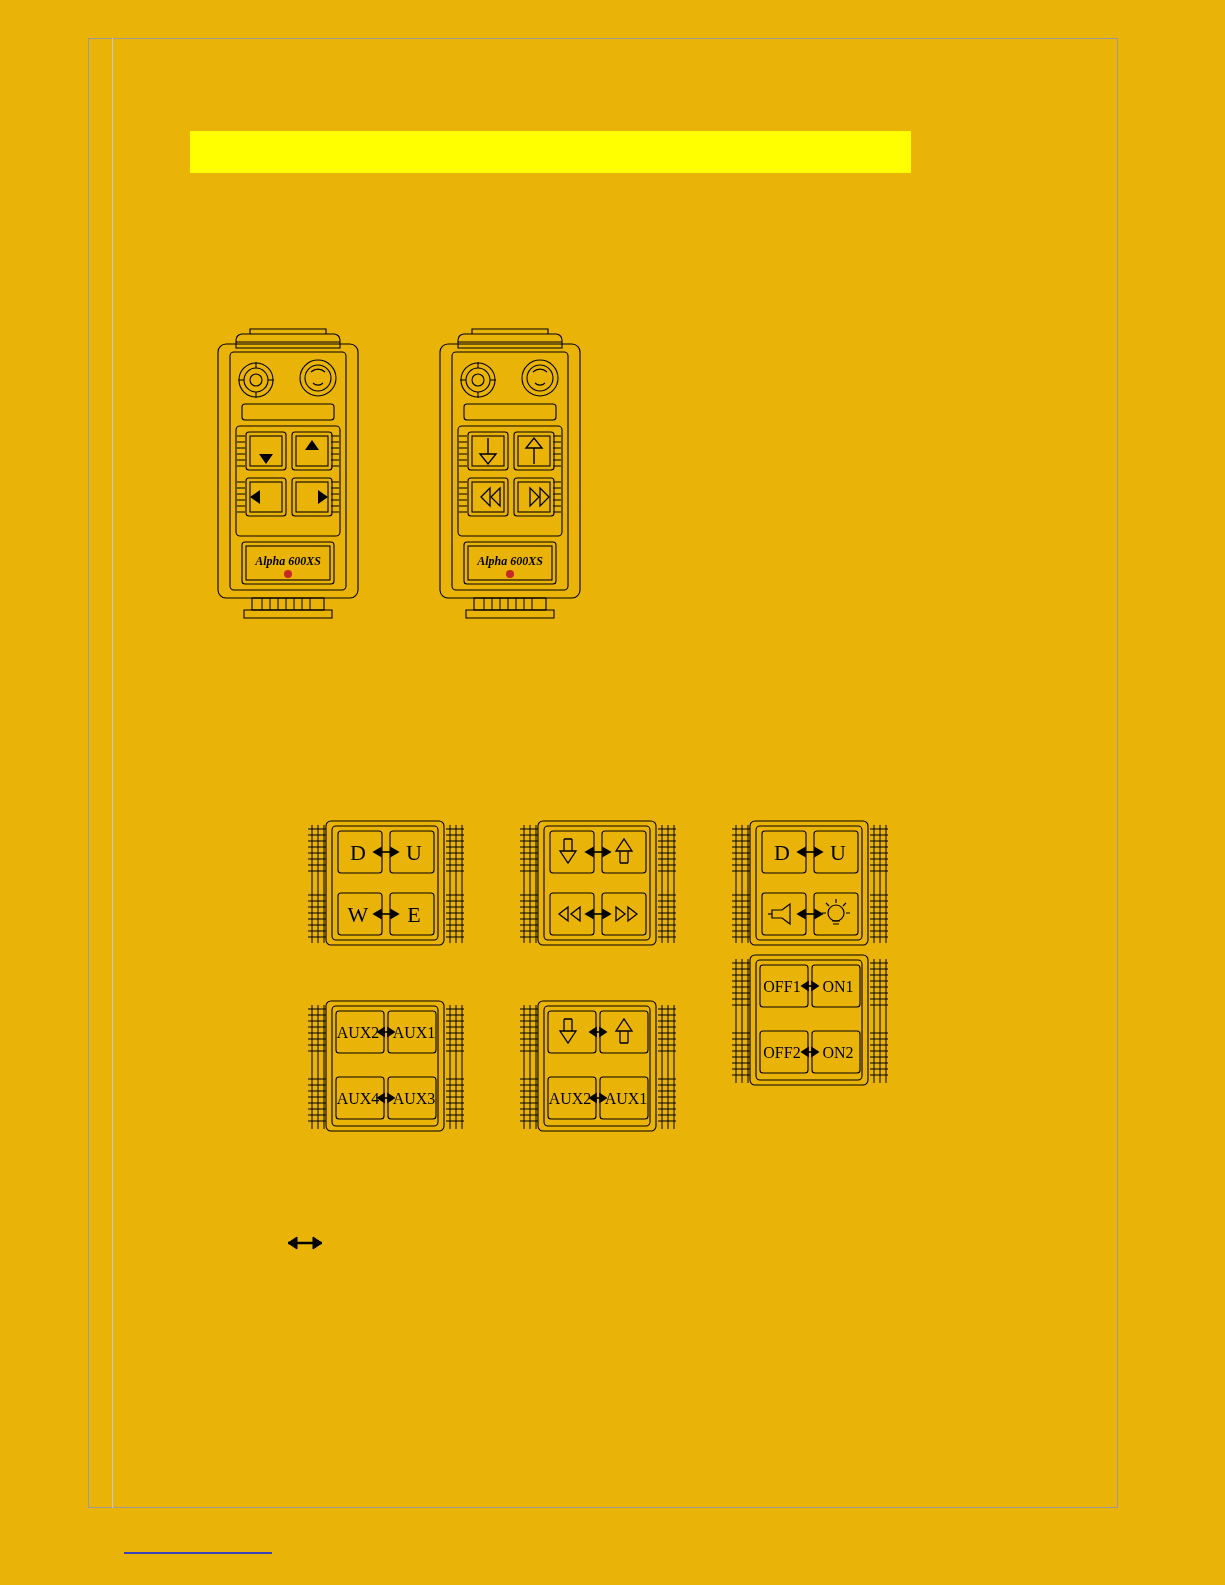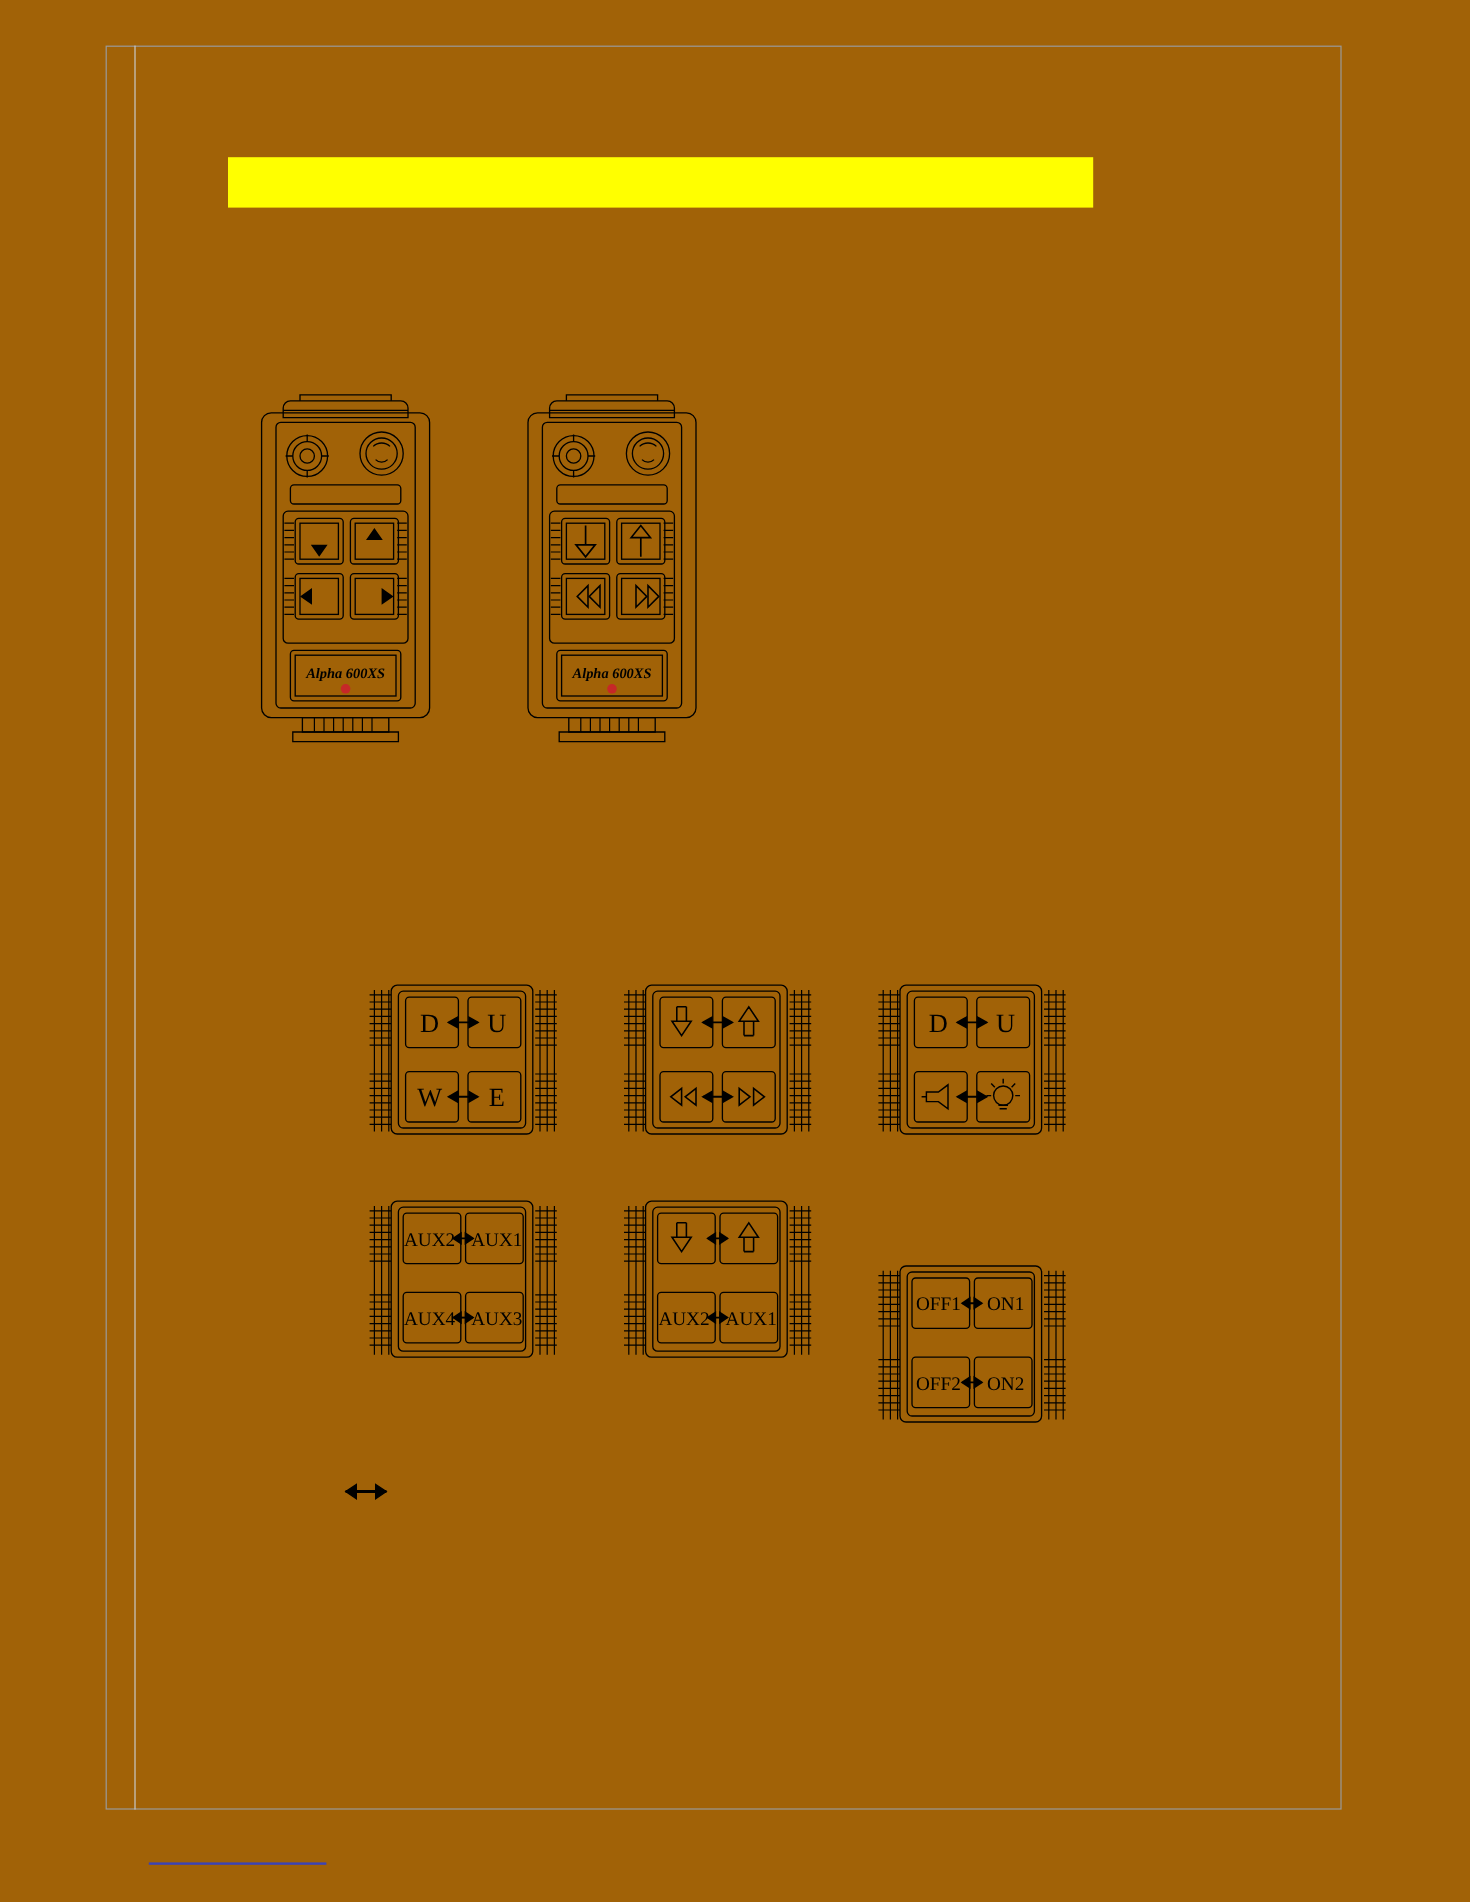--- a/index.html
+++ b/index.html
@@ -7,21 +7,21 @@
     padding: 0;
     background: #ffffff;
   }
   body {
     font-family: "Liberation Serif", serif;
   }
   .page {
     position: relative;
     width: 1225px;
     height: 1585px;
-    background: #a16207;
+    background: #eab308;
     overflow: hidden;
   }
   
   .page-frame {
     position: absolute;
     left: 88px;
     top: 38px;
     width: 1030px;
     height: 1470px;
     border: 1px solid #9a9a9a;
@@ -414,21 +414,21 @@
           <path d="M108 48 l0 -12 M116 48 l0 -12 M108 48 l8 0 M104 36 l16 0 l-8 -12 z"></path>
         </g>
       </g>
       <g font-family="Liberation Serif, serif" font-size="16" fill="#000" text-anchor="middle">
         <text x="58" y="109">AUX2</text>
         <text x="114" y="109">AUX1</text>
       </g>
     </svg>
   </div>
 
-  <div class="keypad" style="left:724px; top:1049px;">
+  <div class="keypad" style="left:724px; top:949px;">
     <svg width="172" height="150" viewBox="0 0 172 150" xmlns="http://www.w3.org/2000/svg">
       <g fill="none" stroke="#000" stroke-width="1.1">
         <rect x="26" y="6" width="118" height="130" rx="5"></rect>
         <rect x="32" y="11" width="106" height="120" rx="4"></rect>
         <rect x="36" y="16" width="48" height="42" rx="3"></rect>
         <rect x="88" y="16" width="48" height="42" rx="3"></rect>
         <rect x="36" y="82" width="48" height="42" rx="3"></rect>
         <rect x="88" y="82" width="48" height="42" rx="3"></rect>
         <g stroke-width="1">
           <path d="M8 14 h18 M8 20 h18 M8 26 h18 M8 32 h18 M8 38 h18 M8 44 h18 M8 50 h18 M8 56 h18"></path>

